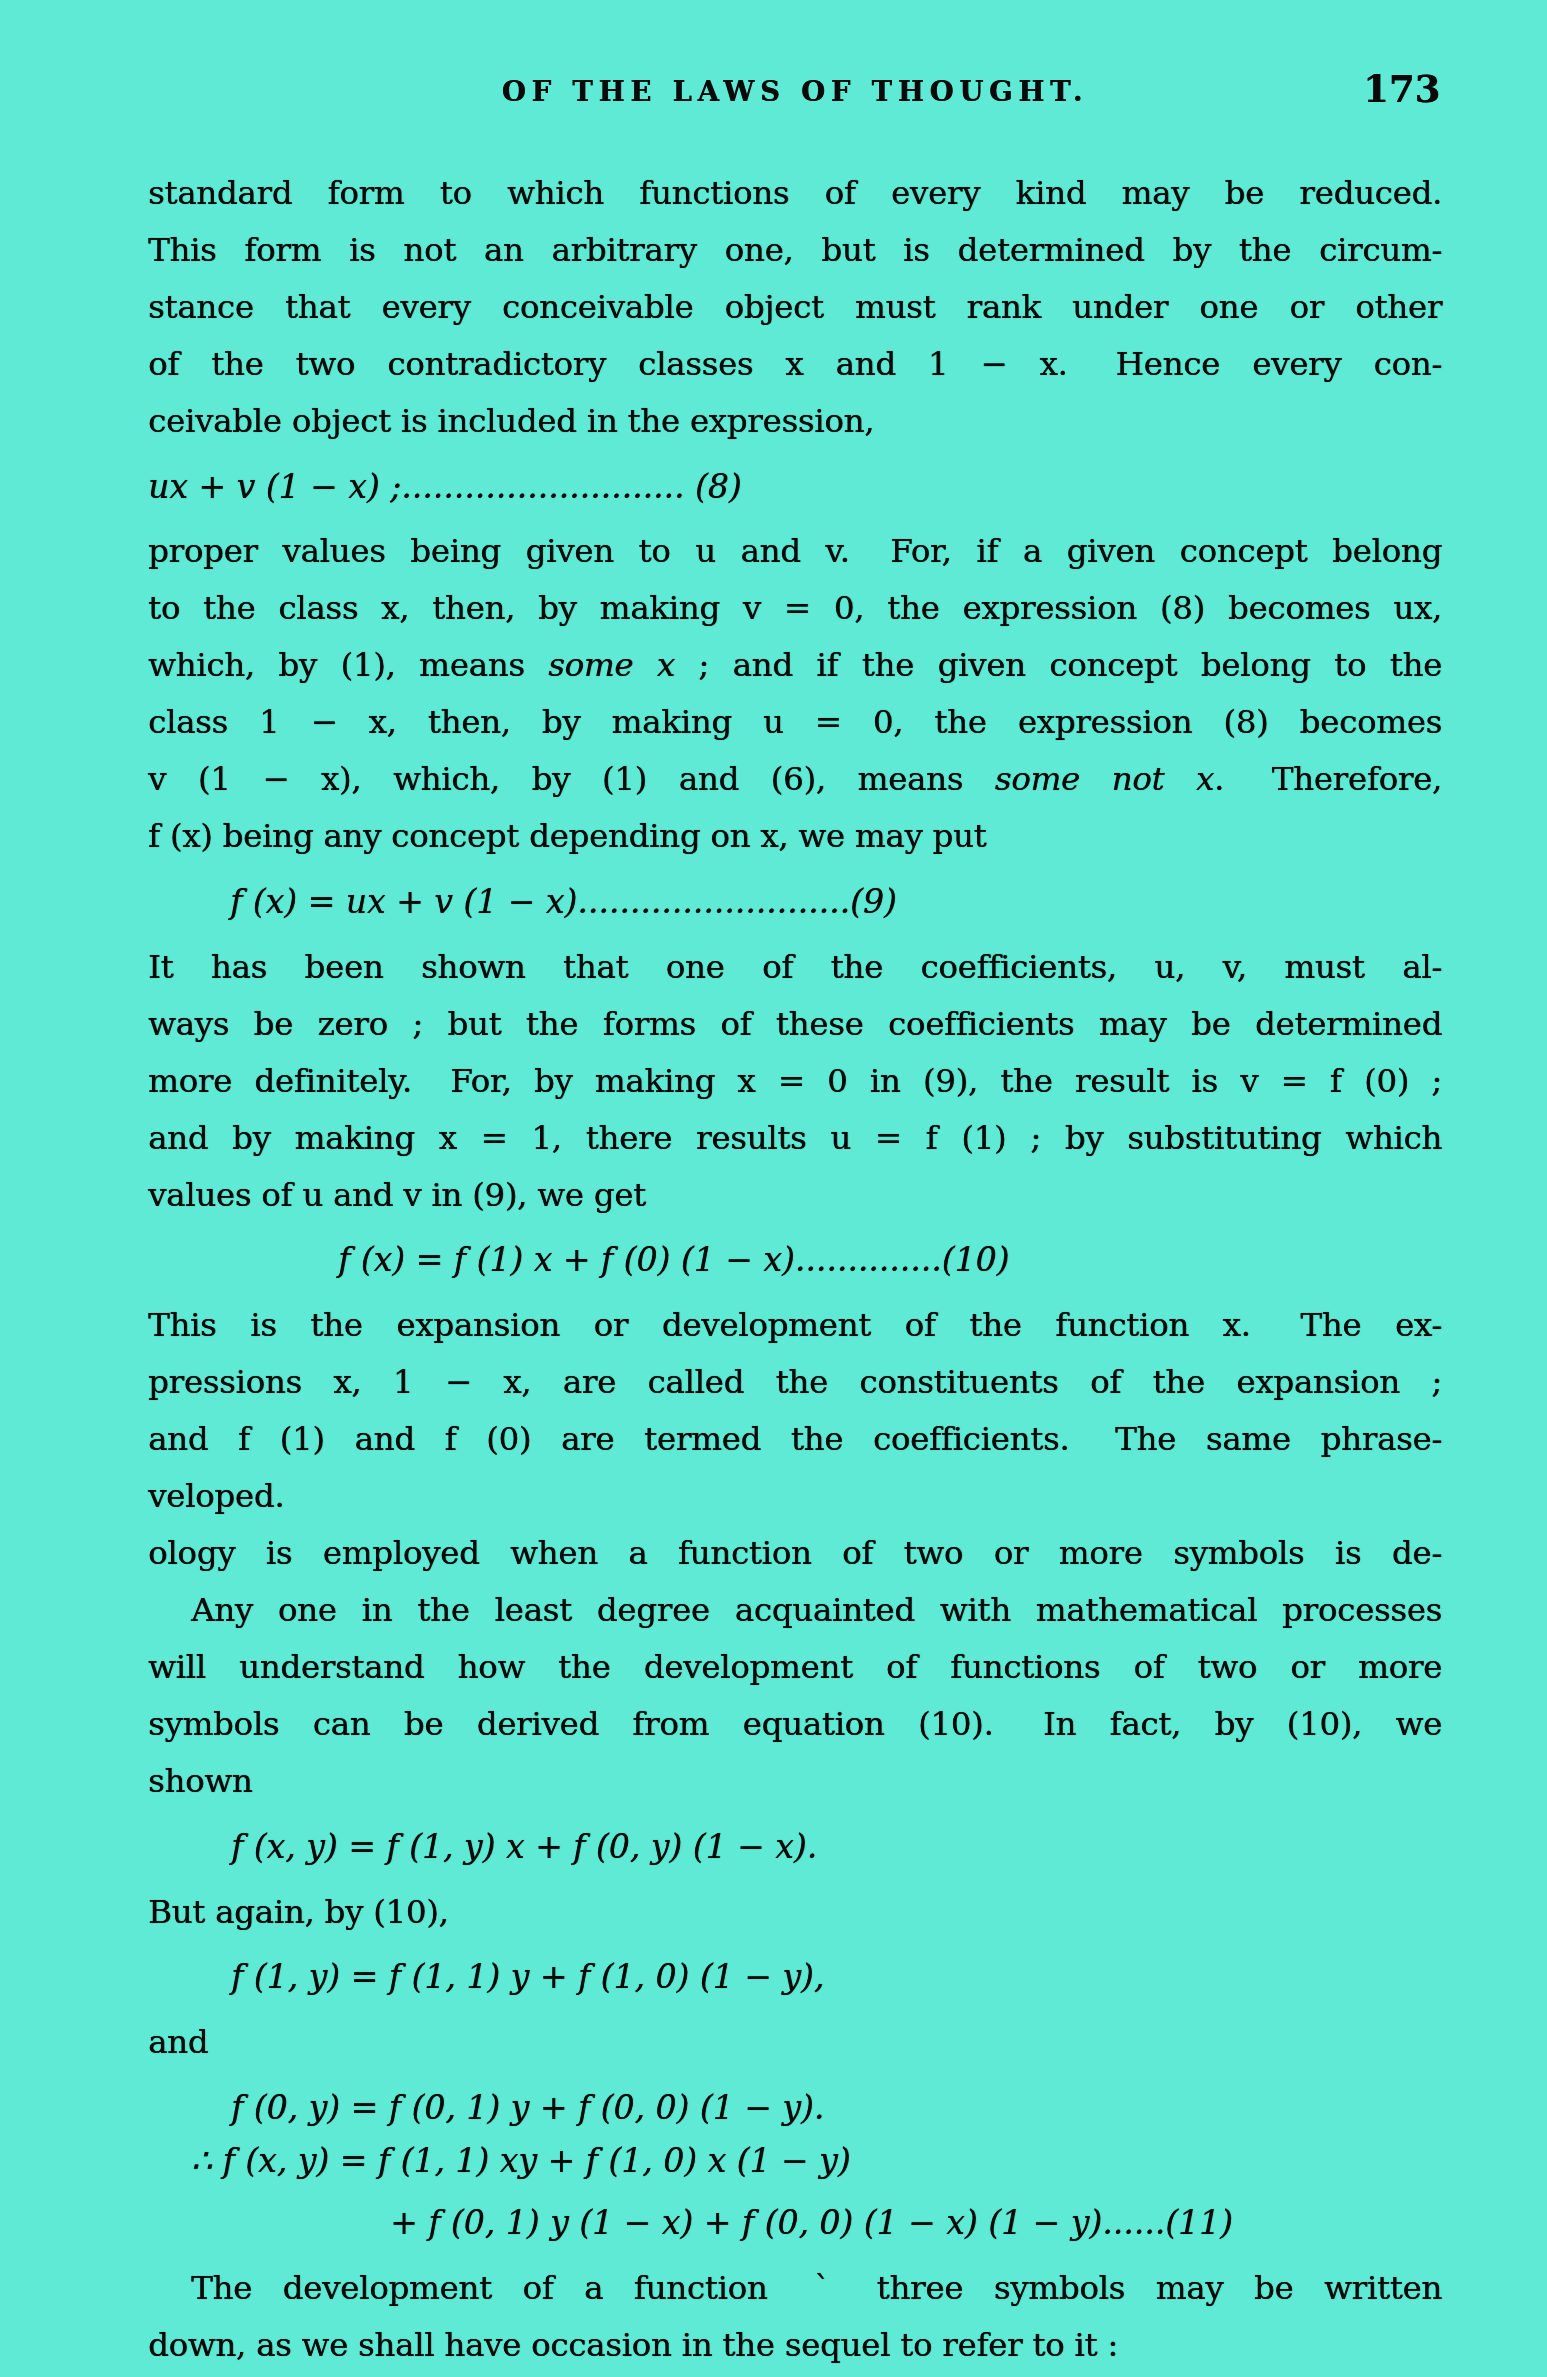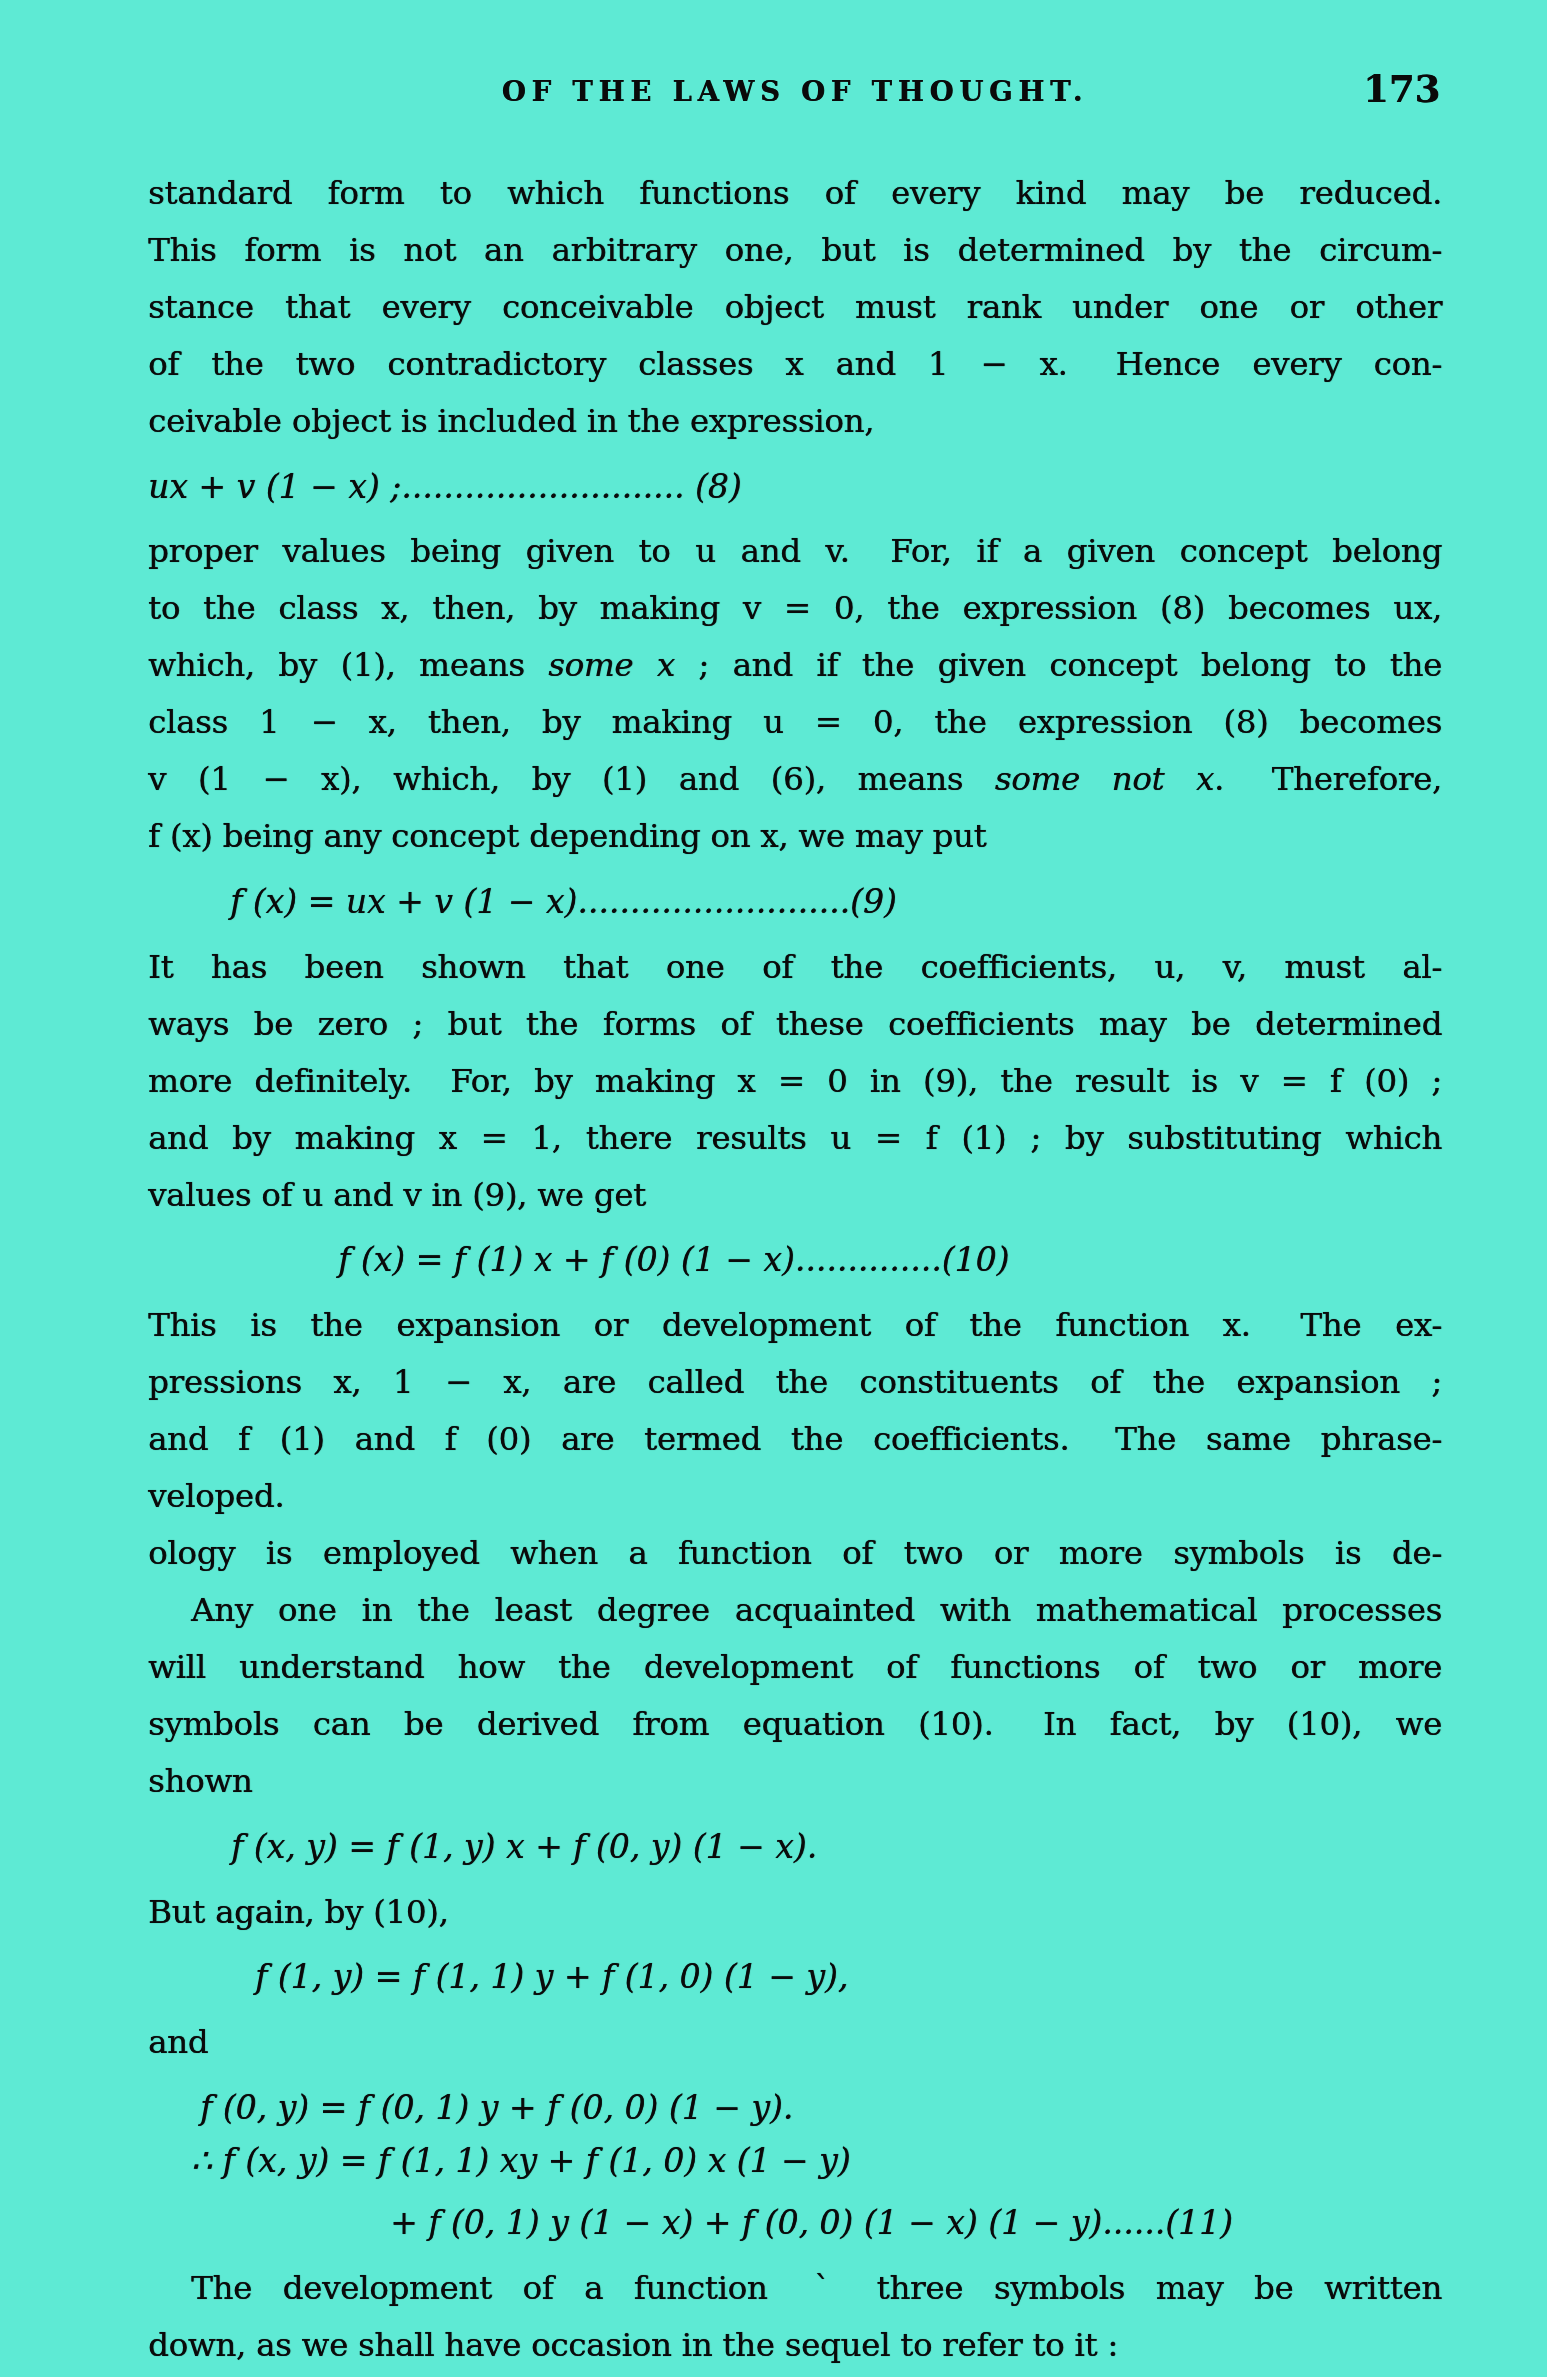--- a/index.html
+++ b/index.html
@@ -41,22 +41,22 @@
     line-height:50px;
     font-style:italic;
     margin:11.7px 0;
     white-space:nowrap;
     text-shadow:0.4px 0.4px 0.7px rgba(0,0,0,0.85);
   }
   .eq8{}
   .eq9{margin-left:82px;}
   .eq10{margin-left:190px;}
   .eqA{margin-left:83px;}
-  .eqB{margin-left:107px;}
-  .eqC1{margin-left:52px;margin-bottom:3.3px;}
+  .eqB{margin-left:83px;}
+  .eqC1{margin-left:83px;margin-bottom:3.3px;}
   .eqC2{margin-left:43px;margin-top:0;margin-bottom:0;}
   .eqC3{margin-left:242px;margin-top:12px;margin-bottom:11.7px;}
 </style>
 </head>
 <body>
 
 <div class="page">
   <div class="content">
 
     <div class="pagehead">

